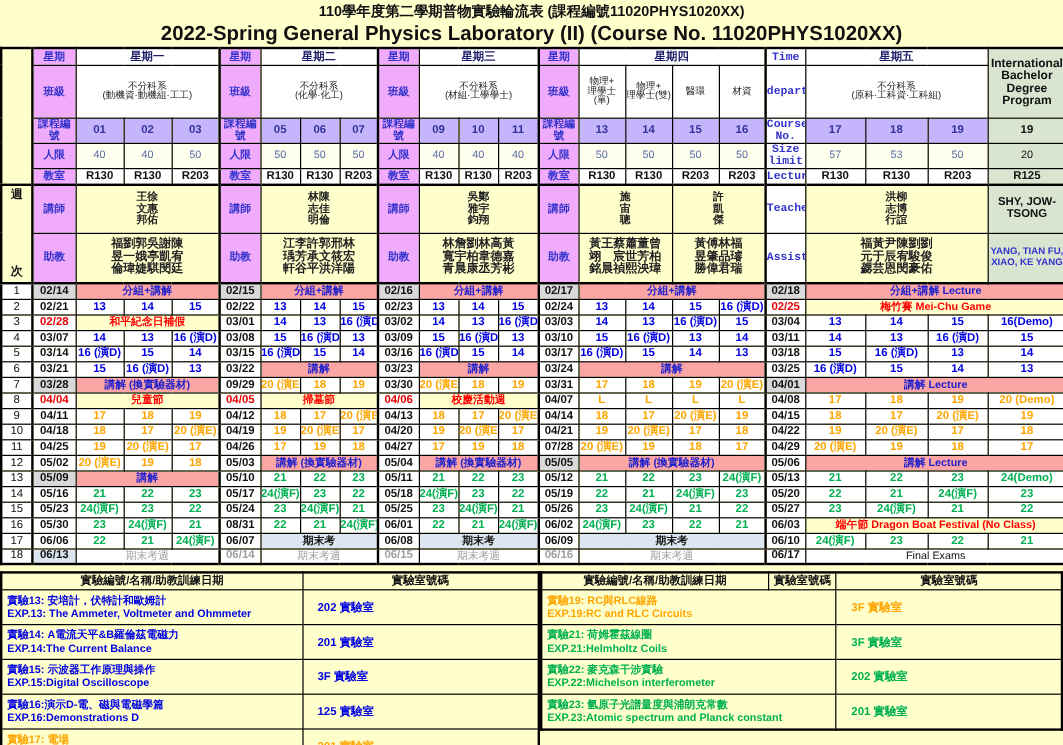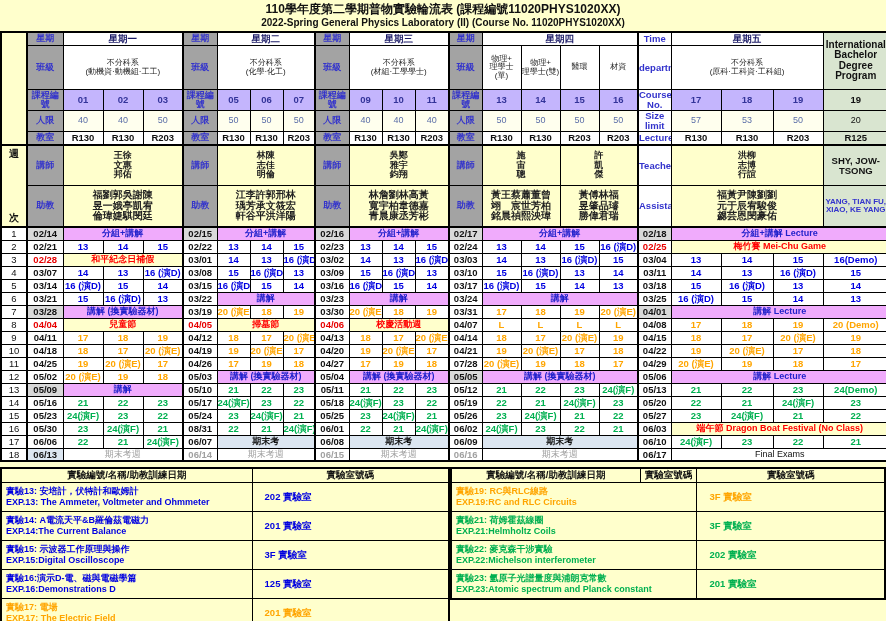--- a/index.html
+++ b/index.html
@@ -4,39 +4,39 @@
 <style>
   html,body{margin:0;padding:0;}
   body{
     width:886px;height:621px;overflow:hidden;
     background:#FFFFCC;
     font-family:"Liberation Sans","DejaVu Sans",sans-serif;
     color:#111;
   }
   .title-wrap{text-align:center;padding-top:2px;line-height:1.25;}
   .title-zh{font-size:12px;font-weight:bold;}
-  .title-en{font-size:10px;font-weight:bold;}
+  .title-en{font-size:17px;font-weight:bold;}
 
   table.tbl{
     border-collapse:collapse;table-layout:fixed;width:886px;
     border:2px solid #000;margin-top:1px;
   }
   table.tbl td{
     border:1px solid #000;padding:0;text-align:center;vertical-align:middle;
     overflow:hidden;line-height:1.05;
   }
   tr.hr1{height:14px;} tr.hr2{height:44px;} tr.hr3{height:14px;}
   tr.hr4{height:13px;} tr.hr5{height:14px;} tr.hr6{height:40px;} tr.hr7{height:42px;}
   tr.wr{height:13px;}
   tr.thT td{border-top-width:2px;}
   td.thL{border-left-width:2px !important;}
 
   td.corner{background:#FFFFCC;}
-  td.lab{background:#a3a3a3;color:#3333CC;font-weight:bold;font-size:9px;}
-  td.timecol{background:#FFFFFF;color:#3333CC;font-weight:bold;font-size:9.5px;}
+  td.lab{background:#f0abfc;color:#3333CC;font-weight:bold;font-size:9px;}
+  td.timecol{background:#FFFFFF;color:#3333CC;font-weight:bold;font-size:9.5px;font-family:Liberation Mono, monospace;}
   td.dayname{background:#FFFFFF;color:#1a1a66;font-weight:bold;font-size:9.5px;}
   td.clsdesc{background:#FFFFFF;color:#222;font-size:8px;white-space:pre-line;line-height:1.2;}
   td.coursenum{background:#c4b5fd;color:#333399;font-weight:bold;font-size:9.5px;}
   td.limit{background:#FFFFEE;color:#5B6EA8;font-size:9px;}
   td.room{background:#FFFFFF;color:#111;font-weight:bold;font-size:9.5px;}
   td.tcell{background:#FFFFCC;color:#222;font-weight:bold;font-size:9px;white-space:pre-line;line-height:1.5;}
   td.acell{background:#FFFFCC;color:#222;font-weight:bold;font-size:10px;white-space:pre-line;line-height:1.55;}
   td.ib{background:#D9E5D0;color:#111;font-weight:bold;font-size:10px;text-align:left;
         padding:1px 3px;white-space:pre-line;line-height:1.15;vertical-align:top;}
   td.ibv{background:#D9E5D0 !important;color:#111 !important;}
@@ -46,21 +46,21 @@
   .wkvert{display:flex;flex-direction:column;justify-content:space-between;align-items:center;height:74px;font-size:10px;font-weight:bold;color:#111;}
 
   td.wkno{background:#FFFFFF;font-size:9.5px;color:#111;}
   td.date{background:#FFFFFF;font-size:9.5px;font-weight:bold;color:#111;white-space:nowrap;}
   td.date.g{background:#D9D9D9;}
   td.date.r{color:#E80000;}
   td.date.lb{background:#DCE6F1;}
   td.date.dim{color:#A0A0A0;}
   td.sess{background:#FFFFFF;font-size:9.5px;font-weight:bold;white-space:nowrap;}
   .c-b{color:#0000E0;} .c-o{color:#FFA500;} .c-g{color:#00B050;}
-  td.sp-lec{background:#f0abfc;color:#2222CC;font-weight:bold;font-size:9px;white-space:nowrap;}
+  td.sp-lec{background:#fca5a5;color:#2222CC;font-weight:bold;font-size:9px;white-space:nowrap;}
   td.sp-hol{background:#FFFFCC;color:#FF0000;font-weight:bold;font-size:9px;white-space:nowrap;}
   td.sp-exam{background:#DCE6F1;color:#111;font-weight:bold;font-size:9px;}
   td.sp-examwk{background:#FFFFFF;color:#A0A0A0;font-size:9px;}
   td.sp-final{background:#FFFFFF;color:#111;font-size:9px;}
 
   .bottom-wrap{display:flex;align-items:flex-start;margin-top:5px;}
   table.bt{border-collapse:collapse;table-layout:fixed;border:2px solid #000;}
   table.bt td,table.bt th{border:1px solid #000;overflow:hidden;}
   table.bt th{font-size:9.5px;text-align:center;padding:0 4px;height:13px;background:#FFFFCC;color:#111;}
   table.bt td{height:26px;vertical-align:middle;background:#FFFFCC;}
@@ -396,21 +396,21 @@
         <td class="date thL">03/25</td>
         <td class="sess c-b">16 (演D)</td>
         <td class="sess c-b">15</td>
         <td class="sess c-b">14</td>
         <td class="sess c-b">13</td>
       </tr>
       <tr class="wr">
         <td class="wkno">7</td>
         <td class="date thL g">03/28</td>
         <td colspan="3" class="sp-lec">講解 (換實驗器材)</td>
-        <td class="date thL">03/19</td>
+        <td class="date thL">09/29</td>
         <td class="sess c-o">20 (演E)</td>
         <td class="sess c-o">18</td>
         <td class="sess c-o">19</td>
         <td class="date thL">03/30</td>
         <td class="sess c-o">20 (演E)</td>
         <td class="sess c-o">18</td>
         <td class="sess c-o">19</td>
         <td class="date thL">03/31</td>
         <td class="sess c-o">17</td>
         <td class="sess c-o">18</td>

